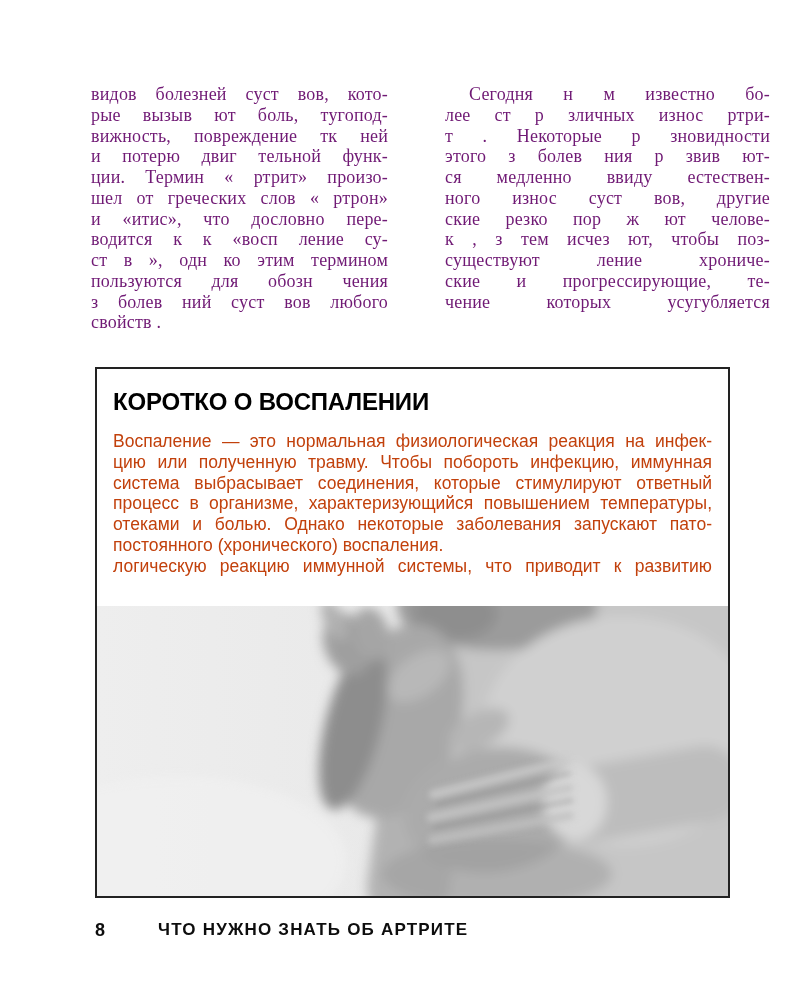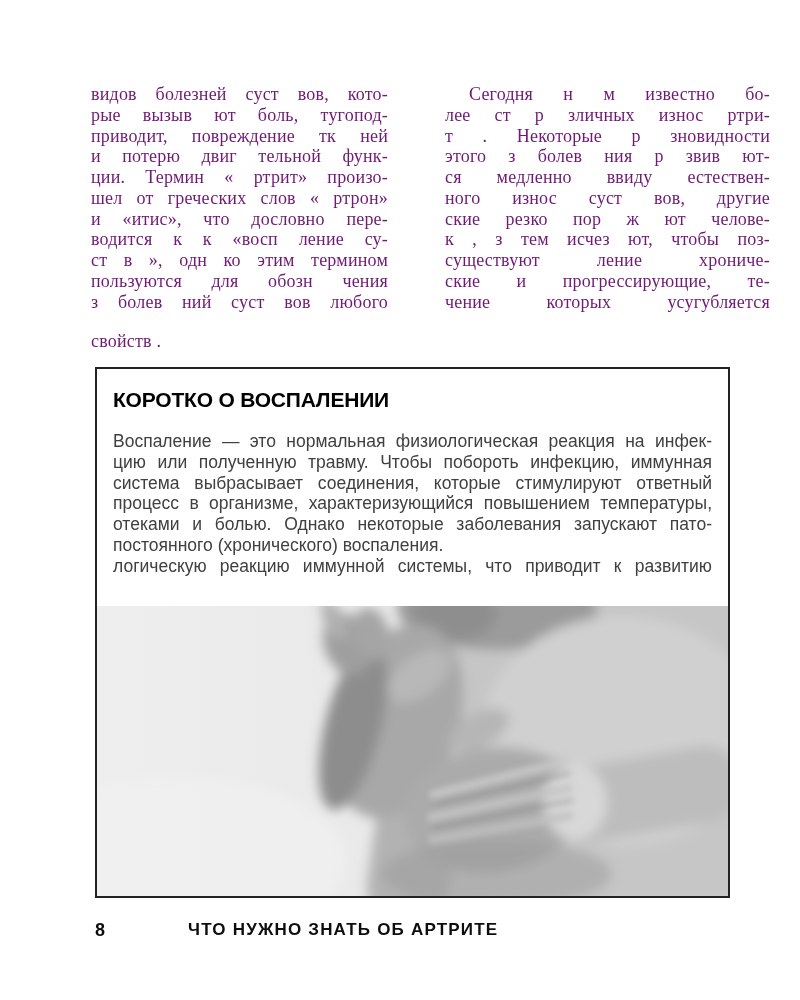--- a/index.html
+++ b/index.html
@@ -20,55 +20,55 @@
   .ln{
     font-size:18px;
     line-height:20.75px;
     height:20.75px;
     white-space:nowrap;
     text-align:justify;
     text-align-last:justify;
     letter-spacing:0.2px;
     color:#701a75;
   }
-  .ln.last{text-align-last:left;margin-top:19px;}
+  .ln.last{text-align-last:left;}
   .ln.indent{padding-left:24px;box-sizing:border-box;}
 
   
   .infobox{
     position:absolute;
     left:95px;top:367px;
     width:635px;height:531px;
     border:2px solid #222222;
     box-sizing:border-box;
     background:#ffffff;
   }
   .ib-title{
     position:absolute;
     left:16px;top:19px;
     margin:0;
     font-family:"Liberation Sans",sans-serif;
     font-weight:bold;
-    font-size:21px;
+    font-size:24px;
     letter-spacing:-0.2px;
     color:#000000;
   }
   .ib-body{
     position:absolute;
     left:16px;right:16px;top:62px;
   }
   .ib-ln{
     font-family:"Liberation Sans",sans-serif;
     font-size:17.5px;
     line-height:20.8px;
     height:20.8px;
     white-space:nowrap;
     text-align:justify;
     text-align-last:justify;
-    color:#404040;
+    color:#c2410c;
   }
   .ib-ln.last{text-align-last:left;}
 
   
   .photo{
     position:absolute;
     left:0;right:0;bottom:0;
     height:290px;
     overflow:hidden;
   }
@@ -83,32 +83,31 @@
     color:#0d0d0d;
   }
   .pagenum{
     position:absolute;left:95px;top:0;
     font-size:18px;
   }
   .runtitle{
     position:absolute;left:158px;top:0;
     font-size:17px;
     letter-spacing:1.2px;
-    margin-left:30px;
   }
 </style>
 </head>
 <body>
 
 <div class="page">
 
   <div class="col col-left">
     <div class="ln">видов болезней суст вов, кото-</div>
     <div class="ln">рые вызыв ют боль, тугопод-</div>
-    <div class="ln">приводит, повреждение тк ней</div>
+    <div class="ln">вижность, повреждение тк ней</div>
     <div class="ln">и потерю двиг тельной функ-</div>
     <div class="ln">ции. Термин « ртрит» произо-</div>
     <div class="ln">шел от греческих слов « ртрон»</div>
     <div class="ln">и «итис», что дословно пере-</div>
     <div class="ln">водится к к «восп ление су-</div>
     <div class="ln">ст в », одн ко этим термином</div>
     <div class="ln">пользуются для обозн чения</div>
     <div class="ln">з болев ний суст вов любого</div>
     <div class="ln last">свойств .</div>
   </div>

